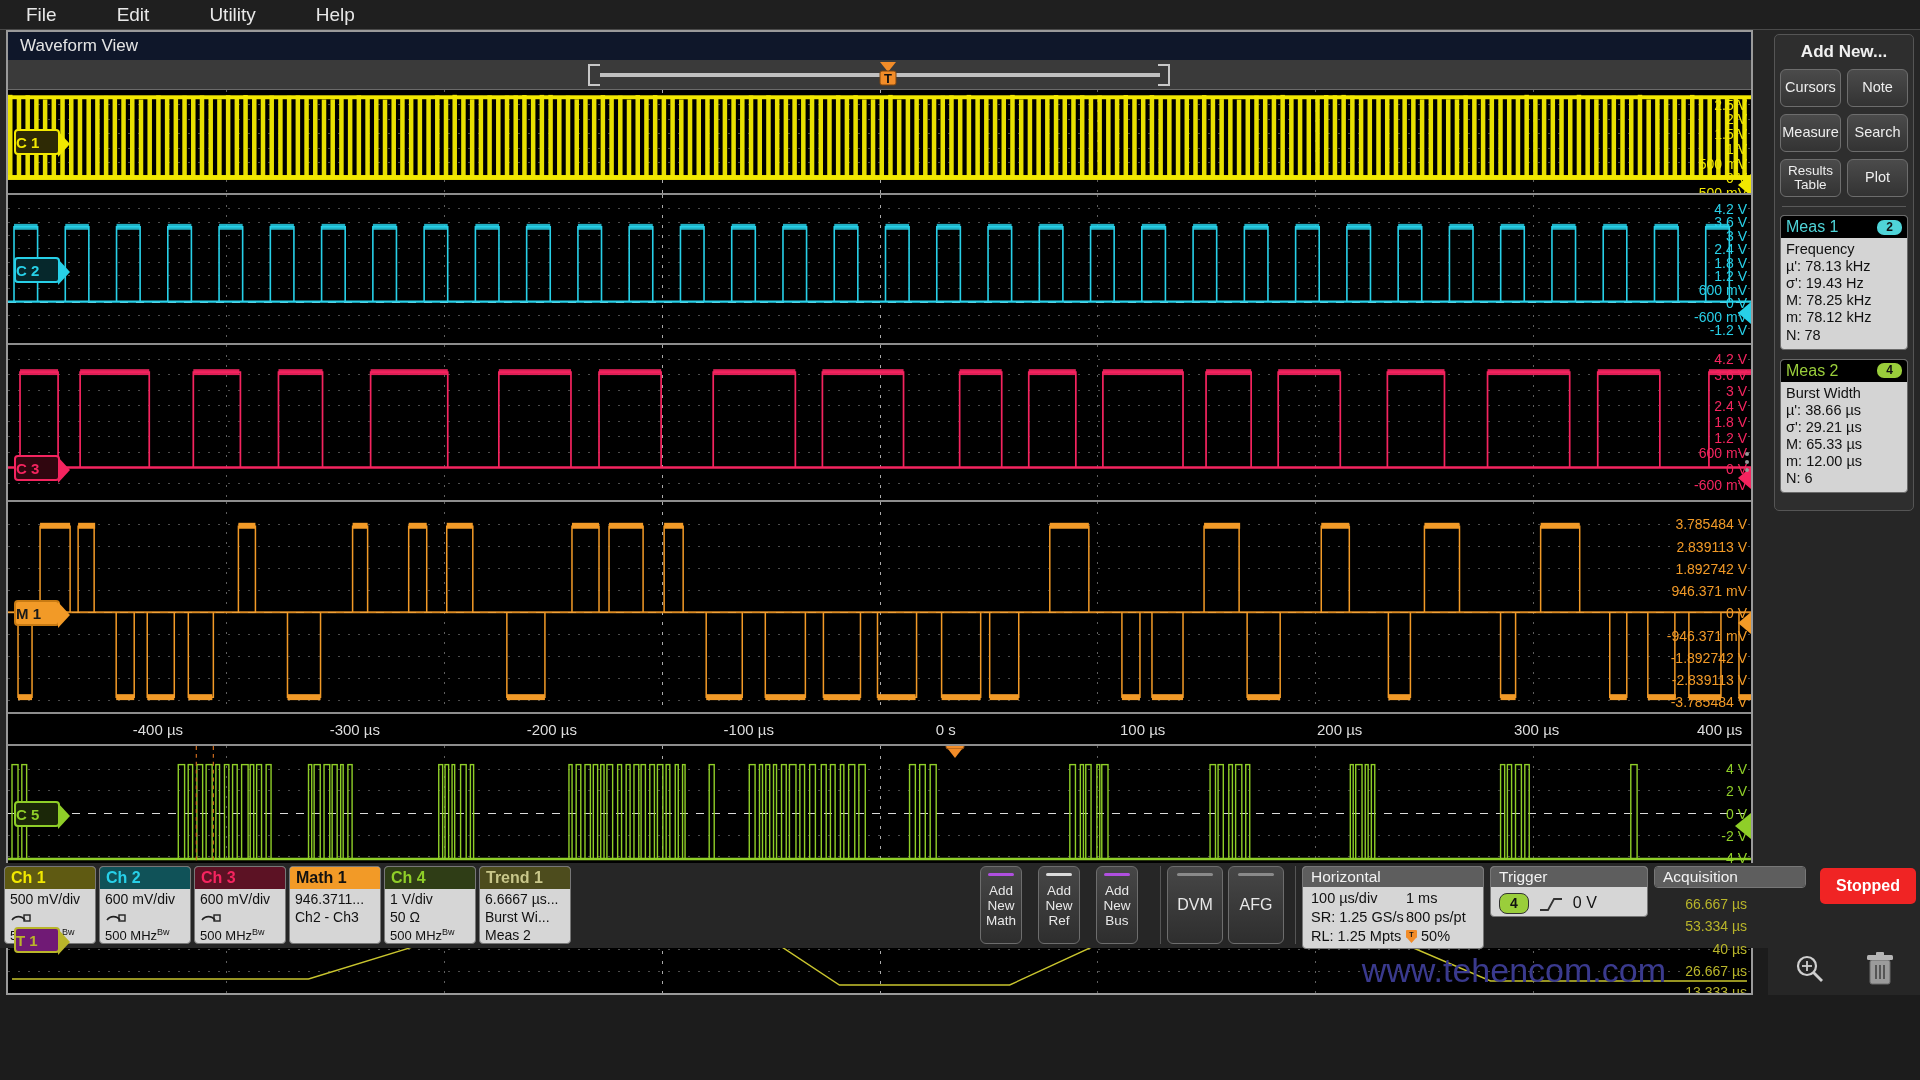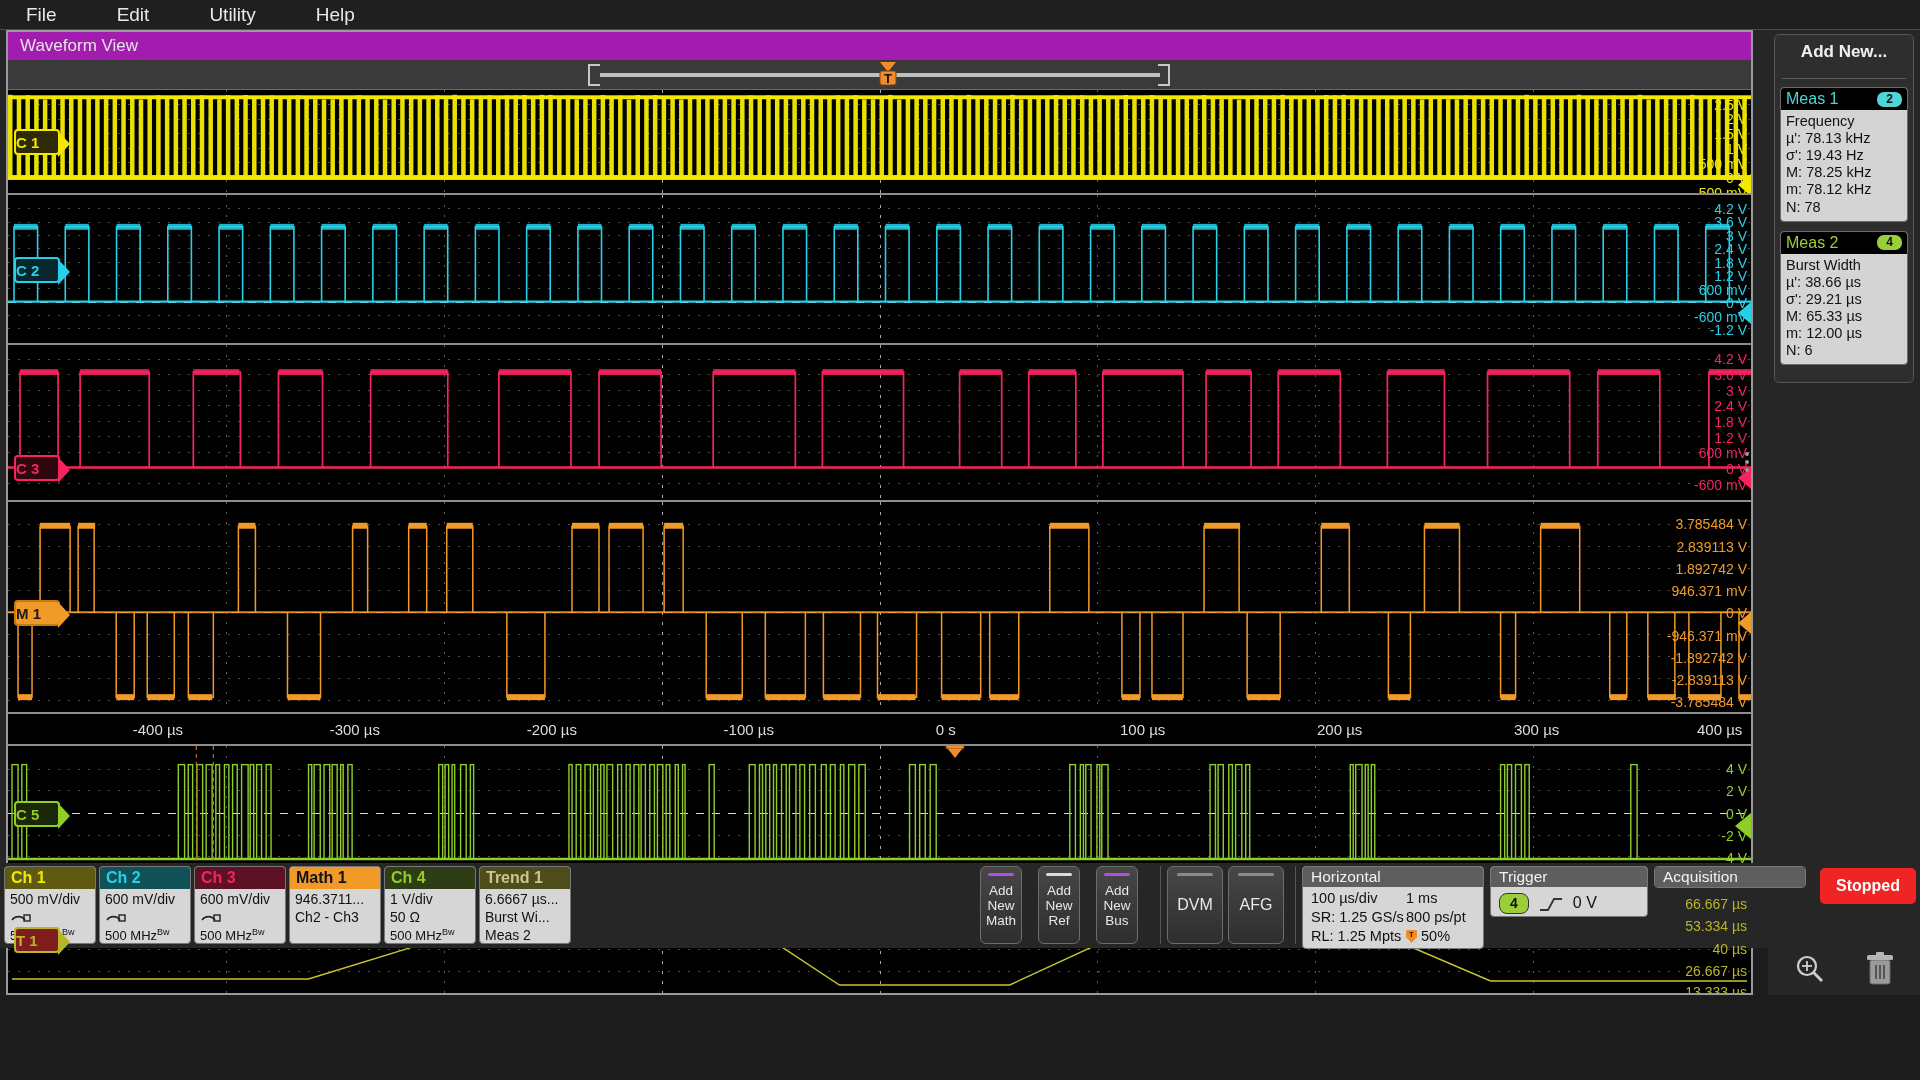--- a/index.html
+++ b/index.html
@@ -21,21 +21,21 @@
     color: #e8e8e8; font-size: 19px; padding: 2px 14px; margin-right: 32px;
     cursor: default; white-space: nowrap;
   }
 
   
   .wf-window {
     position: absolute; left: 6px; top: 30px; width: 1747px; height: 965px;
     border: 2px solid #9a9a9a; background: #000; overflow: hidden;
   }
   .wf-title {
-    height: 28px; background: #a21caf; color: #e4e4e4; font-size: 17px;
+    height: 28px; background: #0f172a; color: #e4e4e4; font-size: 17px;
     display: flex; align-items: center; padding-left: 12px; position: relative;
   }
   .wf-overview {
     position: absolute; left: 0; top: 28px; width: 100%; height: 30px;
     background: #3a3a3a; border-bottom: 1px solid #6a6a6a;
   }
   .ov-bracket {
     position: absolute; top: 4px; height: 22px; border: 2px solid #c8c8c8;
     border-right: none; width: 12px;
   }
@@ -865,44 +865,53 @@
             <div class="gl-v" style="left:75%"></div>
           <div class="gl-v" style="left:87.5%"></div>
           <div class="gl-h" style="top:20%"></div>
             <div class="gl-h" style="top:40%"></div>
           <div class="gl-h" style="top:60%"></div>
             <div class="gl-h" style="top:80%"></div>
         </div>
         <svg class="trace" viewBox="0 0 1740 113" preserveAspectRatio="none">
           <polyline id="t1p" fill="none" stroke="#c9c52e" stroke-width="1.4" points="4,98 300,98 560,18 700,18 830,104 1000,104 1160,30 1340,40 1480,100 1736,100"></polyline>
         </svg>
-        <div class="ch-badge" style="top:46px; background:#7f1d1d; border:2px solid #b9b52a; color:#b9b52a;">
+        <div class="ch-badge" style="top:46px; background:#701a75; border:2px solid #b9b52a; color:#b9b52a;">
           <span style="color:#b9b52a">T 1</span>
         </div>
         <div class="vscale" style="top:0; height:113px; color:#b9b52a">
           <div style="top:20%">66.667 µs</div>
           <div style="top:40%">53.334 µs</div>
           <div style="top:60%">40 µs</div>
           <div style="top:80%">26.667 µs</div>
           <div style="top:98%">13.333 µs</div>
         </div>
+        <div class="watermark">www.tehencom.com</div>
       </div>
 
     </div>
 
     <div class="gripper" style="top:430px">
       <i></i>
         <i></i>
         <i></i>
     </div>
   </div>
 
   <div class="rpanel">
     <div class="rpanel-box">
       <div class="rp-title">Add New...</div>
+      <div class="rp-grid">
+        <div class="rp-btn">Cursors</div>
+        <div class="rp-btn">Note</div>
+        <div class="rp-btn">Measure</div>
+        <div class="rp-btn">Search</div>
+        <div class="rp-btn two-line">Results Table</div>
+        <div class="rp-btn">Plot</div>
+      </div>
       <div class="rp-sep"></div>
 
       <div class="meas-card">
         <div class="meas-head">
           <span class="mt" style="color:#4fd4d8">Meas 1</span>
           <span class="meas-chip" style="background:#4fd4d8">2</span>
         </div>
         <div class="meas-body">
           <div>Frequency</div>
           <div>µ': 78.13 kHz</div>

